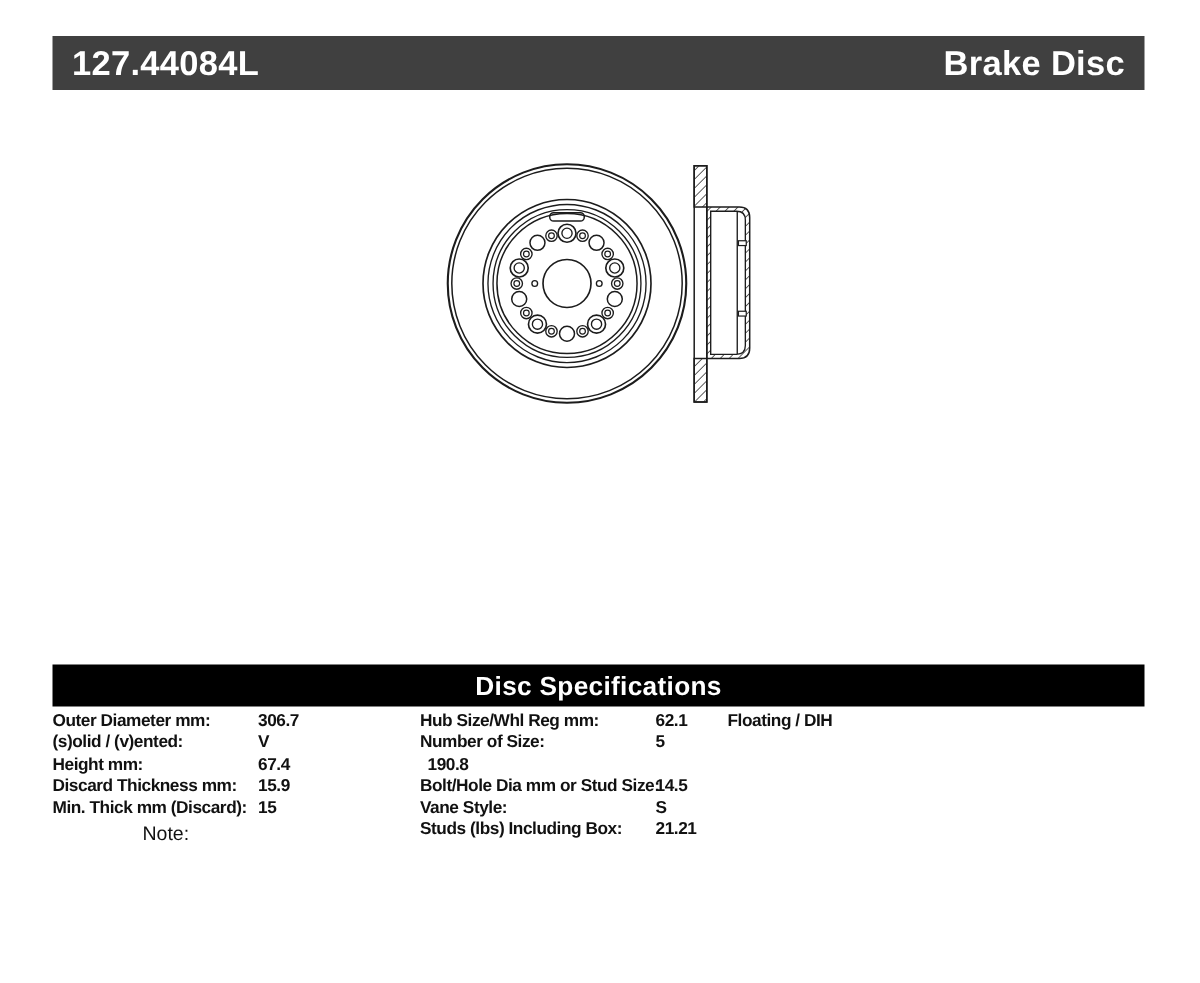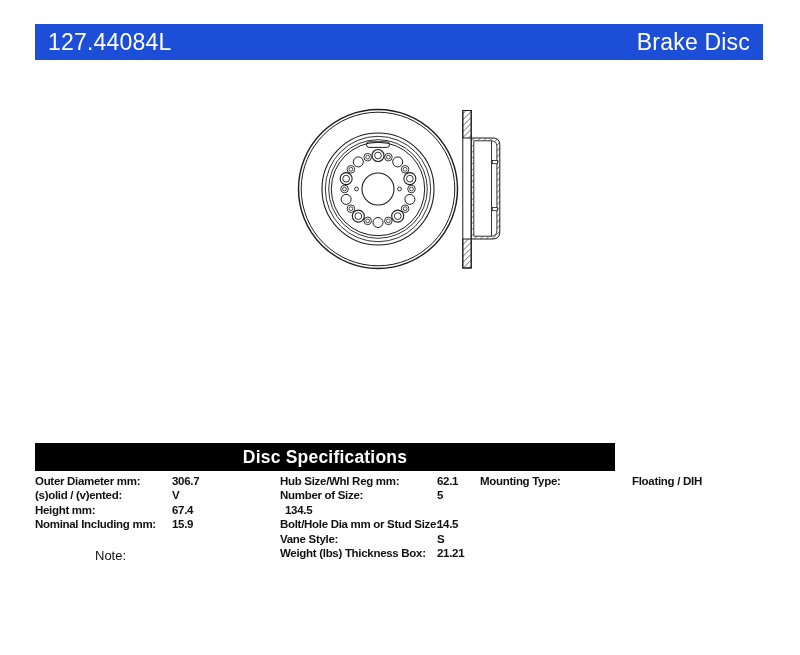--- a/index.html
+++ b/index.html
@@ -4,30 +4,30 @@
 <style>
   html,body{margin:0;padding:0;}
   body{
     width:800px;height:655px;background:#ffffff;position:relative;overflow:hidden;
     font-family:"Liberation Sans","DejaVu Sans",sans-serif;color:#111;
     -webkit-font-smoothing:antialiased;
   }
   .abs{position:absolute;}
   
   .header-bar{
-    left:35px;top:24px;width:728px;height:36px;background:#1d4ed8;
+    left:35px;top:24px;width:728px;height:36px;background:#404040;
     display:flex;align-items:center;justify-content:space-between;
     padding:0 13px;box-sizing:border-box;color:#fff;
-    font-size:23px;font-weight:normal;letter-spacing:0.2px;
+    font-size:23px;font-weight:bold;letter-spacing:0.2px;
   }
   
   #drawing-layer{left:0;top:0;width:800px;height:655px;}
   
   .spec-bar{
-    left:35px;top:443px;width:580px;height:28px;background:#000;color:#fff;
+    left:35px;top:443px;width:728px;height:28px;background:#000;color:#fff;
     display:flex;align-items:center;justify-content:center;
     font-size:17.5px;font-weight:bold;letter-spacing:0.2px;
   }
   
   .spec-col{font-size:11.5px;font-weight:bold;letter-spacing:-0.3px;white-space:nowrap;}
   .spec-row{display:flex;line-height:14.4px;}
   .lbl{text-align:left;flex:0 0 auto;}
   .val{margin-left:5px;text-align:center;}
   .col-left{left:35px;top:474px;}
   .col-left .lbl{width:132px;}
@@ -133,51 +133,54 @@
   </div>
   <div class="spec-row">
     <span class="lbl">(s)olid / (v)ented:</span>
     <span class="val">V</span>
   </div>
   <div class="spec-row">
     <span class="lbl">Height mm:</span>
     <span class="val">67.4</span>
   </div>
   <div class="spec-row">
-    <span class="lbl">Nominal Including mm:</span>
+    <span class="lbl">Discard Thickness mm:</span>
     <span class="val">15.9</span>
+  </div>
+  <div class="spec-row">
+    <span class="lbl">Min. Thick mm (Discard):</span>
+    <span class="val">15</span>
   </div>
 </div>
 
 <div class="abs spec-col col-mid">
   <div class="spec-row">
     <span class="lbl">Hub Size/Whl Reg mm:</span>
     <span class="val">62.1</span>
   </div>
   <div class="spec-row">
     <span class="lbl">Number of Size:</span>
     <span class="val">5</span>
   </div>
   <div class="spec-row">
-    <span class="val">134.5</span>
+    <span class="val">190.8</span>
   </div>
   <div class="spec-row">
     <span class="lbl">Bolt/Hole Dia mm or Stud Size:</span>
     <span class="val">14.5</span>
   </div>
   <div class="spec-row">
     <span class="lbl">Vane Style:</span>
     <span class="val">S</span>
   </div>
   <div class="spec-row">
-    <span class="lbl">Weight (lbs) Thickness Box:</span>
+    <span class="lbl">Studs (lbs) Including Box:</span>
     <span class="val">21.21</span>
   </div>
 </div>
 
 <div class="abs spec-col col-right">
   <div class="spec-row">
-    <span class="lbl">Mounting Type:</span>
     <span class="val">Floating / DIH</span>
   </div>
 </div>
 
 <div class="abs note">Note:</div>
 
 </body></html>

